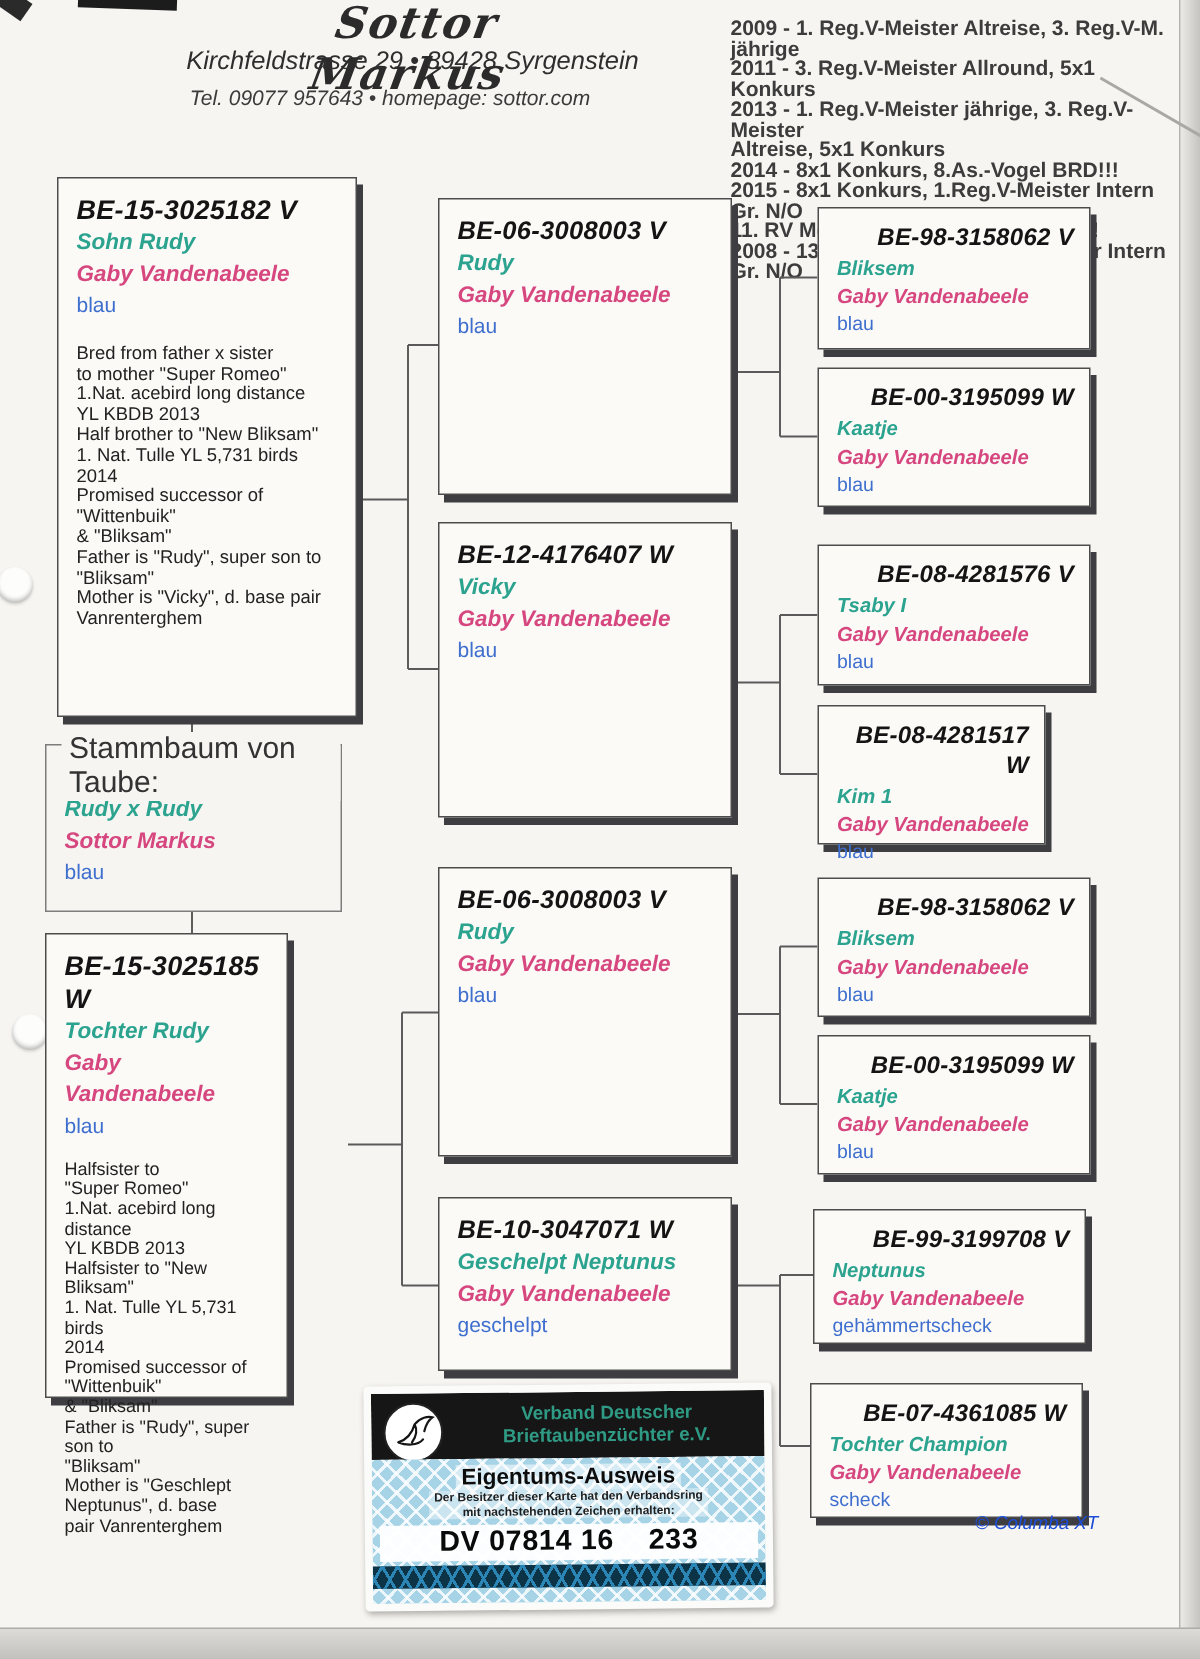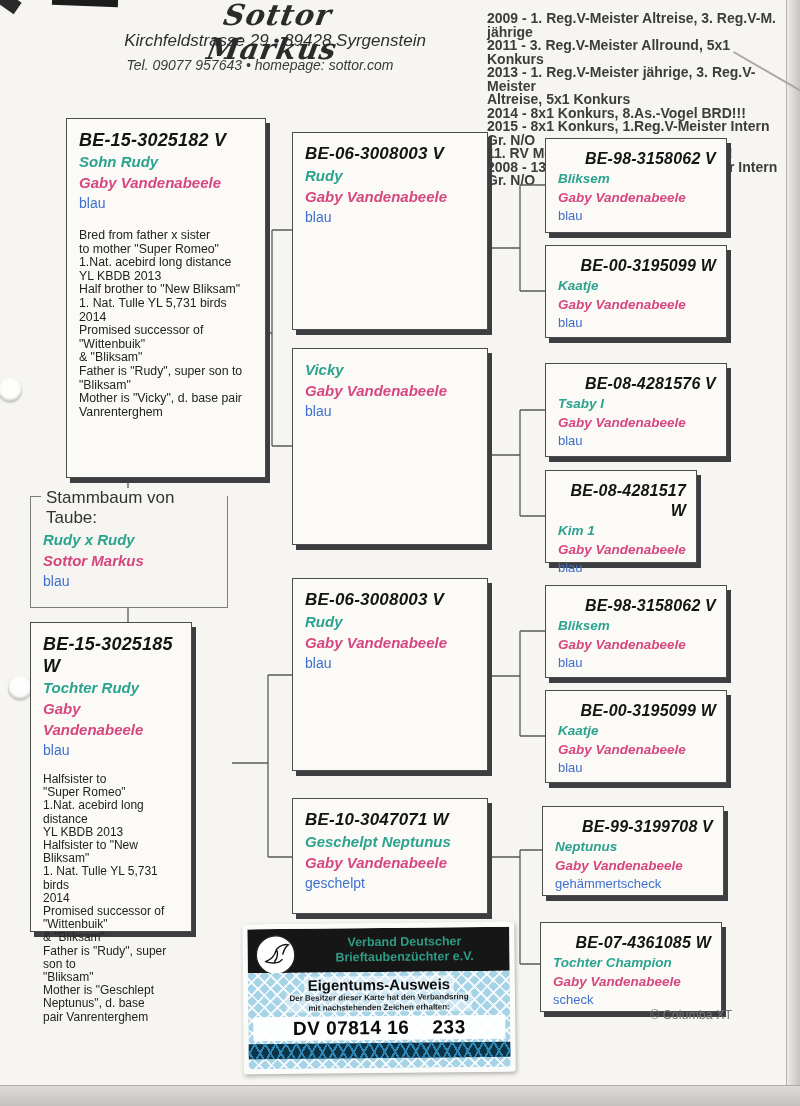--- a/index.html
+++ b/index.html
@@ -39,21 +39,21 @@
   .desc{margin-top:16px;font-size:12.3px;color:#222;line-height:13.6px;white-space:pre-line;}
   .card.small .ring{font-size:16px;line-height:20px;text-align:right;}
   .card.small .pname,.card.small .breeder{font-size:13.5px;line-height:19px;}
   .card.small .pcolor{font-size:13px;line-height:18px;}
   .card.mid .ring{font-size:17px;}
 
   
   .subject-box{position:absolute;left:30px;top:496px;width:198px;height:112px;
     border:1px solid #7d7d7d;background:transparent;padding:10px 8px 6px 12px;box-sizing:border-box;}
   .subject-legend{position:absolute;left:10px;top:-9px;background:#f6f5f1;padding:0 5px;
-    font-size:17px;color:#333;}
+    font-size:20px;color:#333;}
   .subject-box .ring{font-size:19px;}
 
   
   .connectors{position:absolute;left:0;top:0;pointer-events:none;}
 
   
   .stamp{position:absolute;left:243px;top:923px;width:272px;height:150px;background:#fbfbf9;
     border-radius:3px;padding:5px;box-sizing:border-box;box-shadow:1px 2px 4px rgba(0,0,0,.3);transform:rotate(-.6deg);}
   .stamp-inner{width:100%;height:100%;display:flex;flex-direction:column;overflow:hidden;}
   .stamp-header{background:#161616;height:44px;display:flex;align-items:center;gap:8px;padding:2px 6px;box-sizing:border-box;}
@@ -64,21 +64,21 @@
     display:flex;flex-direction:column;align-items:center;}
   .stamp-title{margin-top:4px;font-weight:700;font-size:15px;color:#0d0d0d;background:rgba(255,255,255,.55);padding:0 4px;}
   .stamp-note{font-size:8px;font-weight:600;color:#1d1d1d;line-height:9.5px;text-align:center;background:rgba(255,255,255,.4);padding:0 3px;}
   .stamp-ring-strip{margin-top:4px;width:96%;background:rgba(255,255,255,.95);text-align:center;
     font-weight:700;font-size:19px;color:#0a0a0a;line-height:24px;white-space:pre;letter-spacing:.5px;}
   .stamp-dark-band{margin-top:3px;width:100%;height:15px;background:var(--stamp-navy,#0d3347);
     background-image:repeating-linear-gradient(60deg,transparent 0 3px,#2b85b5 3px 5px,transparent 5px 9px),
                      repeating-linear-gradient(-60deg,transparent 0 3px,#2b85b5 3px 5px,transparent 5px 9px);}
   .dove-wrap{width:44px;height:44px;flex:0 0 44px;margin-top:8px;}
 
-  .credit{position:absolute;left:650px;top:1008px;font-size:12.5px;color:#737373;}
+  .credit{position:absolute;left:650px;top:1008px;font-size:12.5px;color:#1d4ed8;font-style:italic;}
 </style>
 </head>
 <body>
 
 <div class="page">
 
   <div class="edge-right"></div>
   <div class="edge-bottom"></div>
   <div class="corner-mark-tl"></div>
   <div class="corner-mark-tl2"></div>
@@ -104,21 +104,21 @@
   <svg class="connectors" width="800" height="1106">
     <path d="M128 478 V496 M128 608 V622
              M238 333 H272 M272 230 V446 M272 230 H292 M272 446 H292
              M232 763 H268 M268 675 V857 M268 675 H292 M268 857 H292
              M488 248 H520 M520 185 V291 M520 185 H545 M520 291 H545
              M488 455 H520 M520 410 V516 M520 410 H545 M520 516 H545
              M488 676 H520 M520 631 V736 M520 631 H545 M520 736 H545
              M488 857 H520 M520 850 V964 M520 850 H545 M520 964 H545" fill="none" stroke="#5a5a5a" stroke-width="1.3"></path>
   </svg>
 
-  <div class="card" style="left:38px;top:118px;width:200px;height:360px;margin-left:28px;">
+  <div class="card" style="left:38px;top:118px;width:200px;height:360px;">
     <div class="ring">BE-15-3025182 V</div>
     <div class="pname">Sohn Rudy</div>
     <div class="breeder">Gaby Vandenabeele</div>
     <div class="pcolor">blau</div>
     <div class="desc">Bred from father x sister
 to mother "Super Romeo"
 1.Nat. acebird long distance
 YL KBDB 2013
 Half brother to "New Bliksam"
 1. Nat. Tulle YL 5,731 birds
@@ -162,20 +162,21 @@
 pair Vanrenterghem</div>
   </div>
 
   <div class="card mid" style="left:292px;top:132px;width:196px;height:198px;">
     <div class="ring">BE-06-3008003 V</div>
     <div class="pname">Rudy</div>
     <div class="breeder">Gaby Vandenabeele</div>
     <div class="pcolor">blau</div>
   </div>
   <div class="card mid" style="left:292px;top:348px;width:196px;height:197px;">
+    <div class="ring">BE-12-4176407 W</div>
     <div class="pname">Vicky</div>
     <div class="breeder">Gaby Vandenabeele</div>
     <div class="pcolor">blau</div>
   </div>
   <div class="card mid" style="left:292px;top:578px;width:196px;height:193px;">
     <div class="ring">BE-06-3008003 V</div>
     <div class="pname">Rudy</div>
     <div class="breeder">Gaby Vandenabeele</div>
     <div class="pcolor">blau</div>
   </div>

